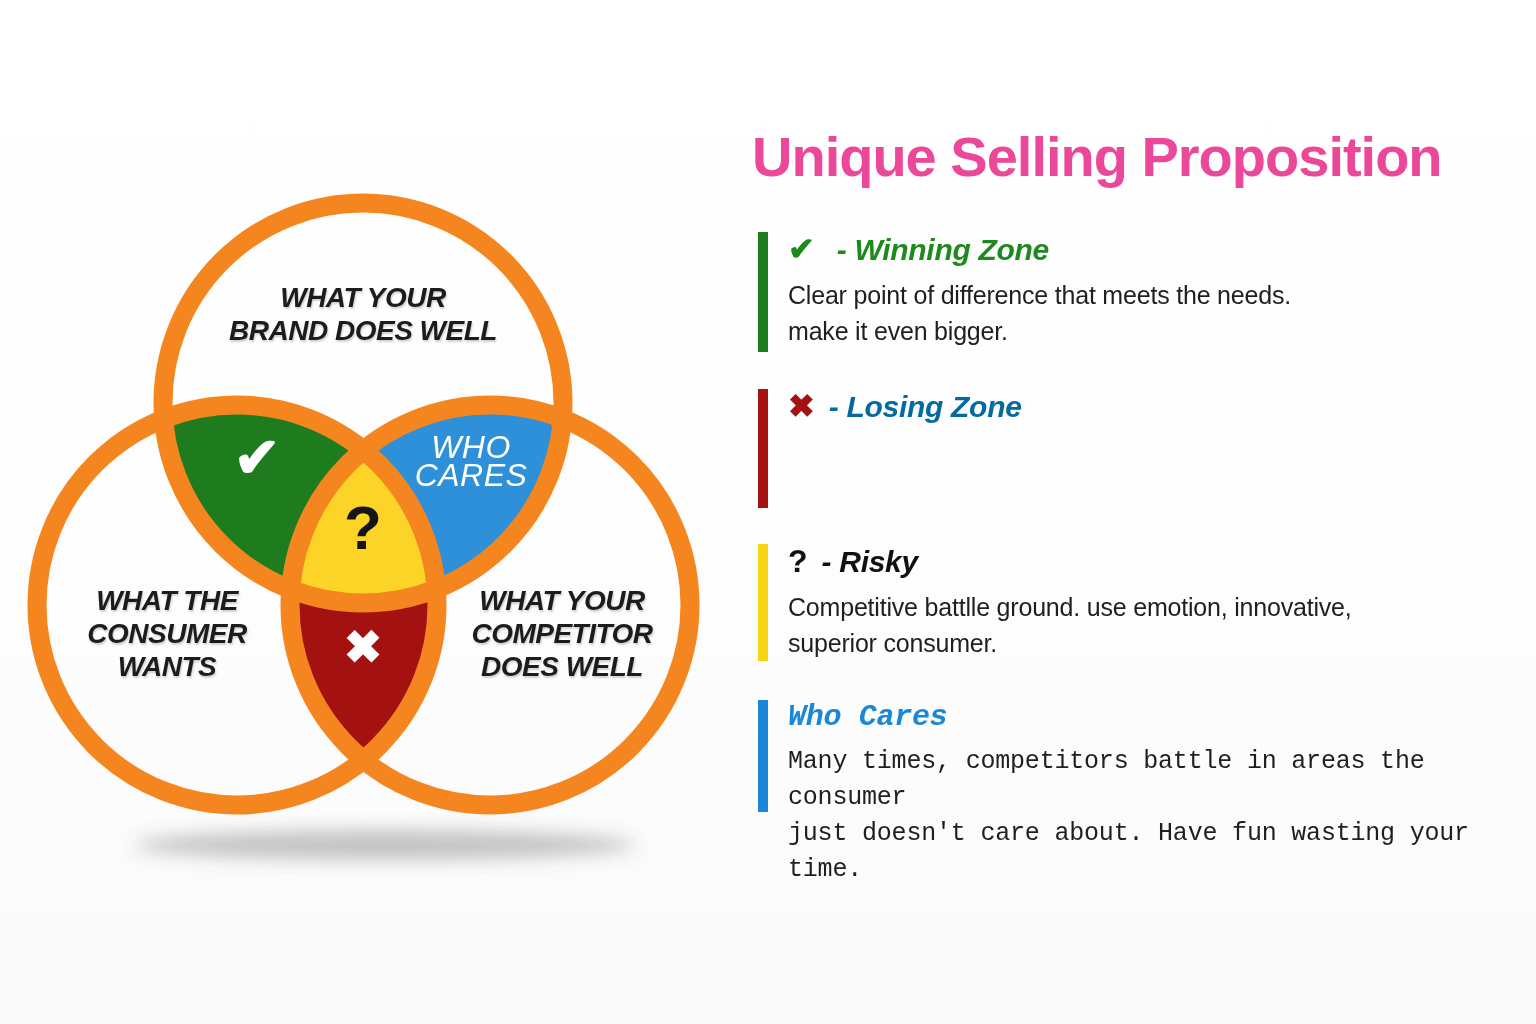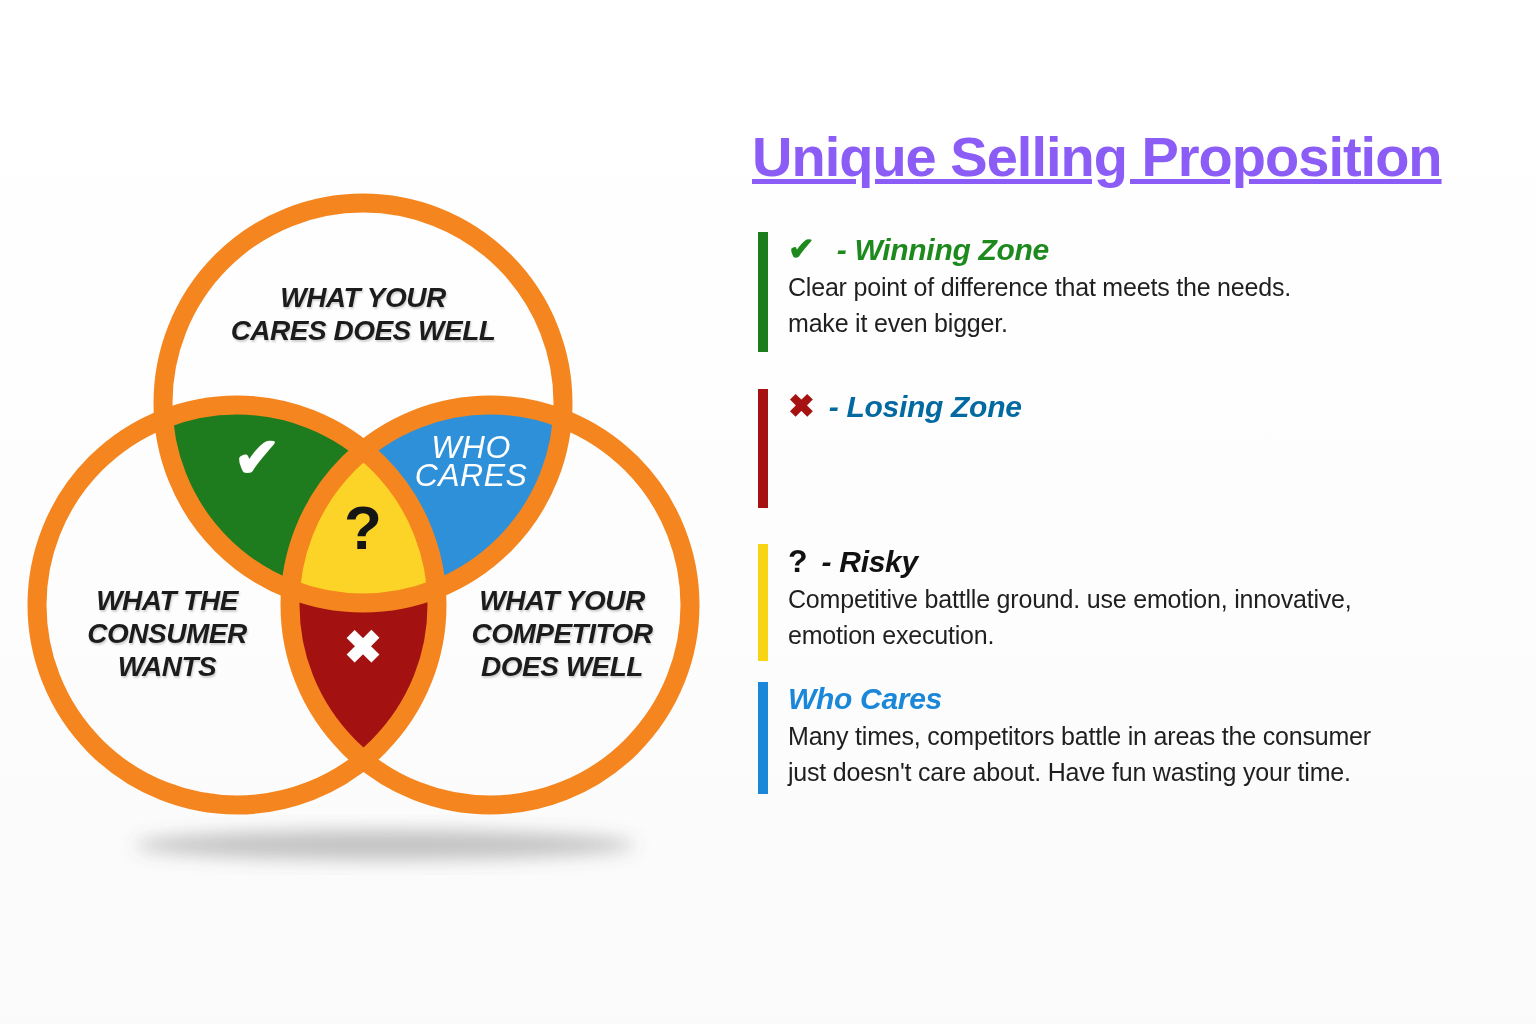--- a/index.html
+++ b/index.html
@@ -47,27 +47,27 @@
   .legend-bar { position:absolute; left:0; top:2px; width:10px; }
   .legend-content { padding-left:30px; }
   .legend-heading {
     display:flex; align-items:baseline;
     font-size:30px; font-weight:bold; line-height:38px;
   }
   .legend-marker { font-style:normal; margin-right:14px; font-size:32px; }
   .legend-marker:empty { margin-right:0; }
   .legend-title { font-style:italic; letter-spacing:-0.3px; }
   .legend-body {
-    margin-top:0; font-size:25px; line-height:36px; color:#1f1f1f;
+    margin-top:8px; font-size:25px; line-height:36px; color:#1f1f1f;
     letter-spacing:-0.2px;
   }
   .sec-0 { top:230px; } .sec-0 .legend-bar { height:120px; }
   .sec-1 { top:387px; } .sec-1 .legend-bar { height:119px; }
   .sec-2 { top:542px; } .sec-2 .legend-bar { height:117px; }
-  .sec-3 { top:680px; } .sec-3 .legend-bar { height:112px; }
+  .sec-3 { top:698px;font-family:Liberation Mono, monospace; } .sec-3 .legend-bar { height:112px; }
 </style>
 </head>
 <body>
 
 <div class="stage">
 
   <div class="venn-wrap">
     <svg class="venn-svg" width="760" height="960" viewBox="0 0 760 960">
       <defs>
         <clipPath id="clipA">
@@ -104,21 +104,21 @@
         </g>
       </g>
 
       <circle cx="363" cy="403" r="200" fill="none" stroke-width="19" stroke="#F5861F"></circle>
       <circle cx="237" cy="605" r="200" fill="none" stroke-width="19" stroke="#F5861F"></circle>
       <circle cx="490" cy="605" r="200" fill="none" stroke-width="19" stroke="#F5861F"></circle>
     </svg>
 
     <div class="venn-label top">
       <div>WHAT YOUR</div>
-      <div>CARES DOES WELL</div>
+      <div>BRAND DOES WELL</div>
     </div>
     <div class="venn-label left">
       <div>WHAT THE</div>
       <div>CONSUMER</div>
       <div>WANTS</div>
     </div>
     <div class="venn-label right">
       <div>WHAT YOUR</div>
       <div>COMPETITOR</div>
       <div>DOES WELL</div>
@@ -126,21 +126,21 @@
 
     <div class="region-glyph glyph-check">✔</div>
     <div class="whocares-label">
       <div>WHO</div>
       <div>CARES</div>
     </div>
     <div class="region-glyph glyph-question">?</div>
     <div class="region-glyph glyph-x">✖</div>
   </div>
 
-  <h1 class="main-title" style="color: #8b5cf6; text-decoration: underline;">Unique Selling Proposition</h1>
+  <h1 class="main-title" style="color: #ec4899;">Unique Selling Proposition</h1>
 
   <div class="legend-section sec-0">
     <div class="legend-bar" style="background: rgb(27, 125, 27);"></div>
     <div class="legend-content">
       <div class="legend-heading">
         <span class="legend-marker" style="color: rgb(30, 138, 30);">✔</span>
         <span class="legend-title" style="color: rgb(30, 138, 30); margin-left: 8px;">- Winning Zone</span>
       </div>
       <div class="legend-body">
         <div>Clear point of difference that meets the needs.</div>
@@ -161,21 +161,21 @@
 
   <div class="legend-section sec-2">
     <div class="legend-bar" style="background: rgb(247, 212, 20);"></div>
     <div class="legend-content">
       <div class="legend-heading">
         <span class="legend-marker" style="color: rgb(17, 17, 17);">?</span>
         <span class="legend-title" style="color: rgb(17, 17, 17);">- Risky</span>
       </div>
       <div class="legend-body">
         <div>Competitive battlle ground. use emotion, innovative,</div>
-        <div>emotion execution.</div>
+        <div>superior consumer.</div>
       </div>
     </div>
   </div>
 
   <div class="legend-section sec-3">
     <div class="legend-bar" style="background: rgb(27, 135, 217);"></div>
     <div class="legend-content">
       <div class="legend-heading">
         <span class="legend-marker" style="color: rgb(27, 135, 217);"></span>
         <span class="legend-title" style="color: rgb(27, 135, 217);">Who Cares</span>

